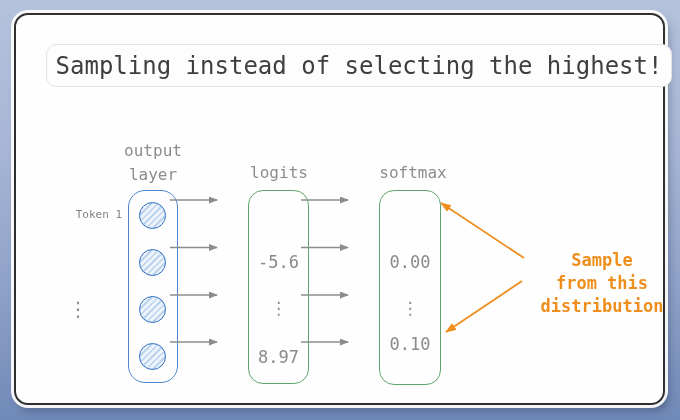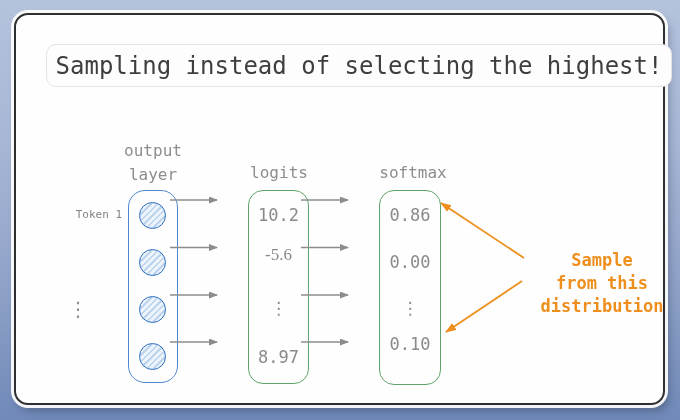--- a/index.html
+++ b/index.html
@@ -93,27 +93,25 @@
     <div class="token-label" style="top:189px;">Token 1</div>
     <div class="token-label vdots" style="top:281px;">⋮</div>
 
     <div class="node-box box-blue"></div>
     <div class="neuron" style="top:187px;"></div>
     <div class="neuron" style="top:234px;"></div>
     <div class="neuron" style="top:281px;"></div>
     <div class="neuron" style="top:328px;"></div>
 
     <div class="node-box box-green box-logits"></div>
-    <div class="cell-value cell-logits" style="top:189px;">10.2</div>
-    <div class="cell-value cell-logits" style="top:229px;font-family:Liberation Serif, serif;">-5.6</div>
+    <div class="cell-value cell-logits" style="top:236px;">-5.6</div>
     <div class="cell-value cell-logits vdots" style="top:282px;">⋮</div>
     <div class="cell-value cell-logits" style="top:331px;">8.97</div>
 
     <div class="node-box box-green box-softmax"></div>
-    <div class="cell-value cell-softmax" style="top:189px;">0.86</div>
     <div class="cell-value cell-softmax" style="top:236px;">0.00</div>
     <div class="cell-value cell-softmax vdots" style="top:282px;">⋮</div>
     <div class="cell-value cell-softmax" style="top:318px;">0.10</div>
 
     <div class="annotation-text">Sample
 from this
 distribution</div>
   </div>
 
   <svg class="overlay" viewBox="0 0 680 420">

